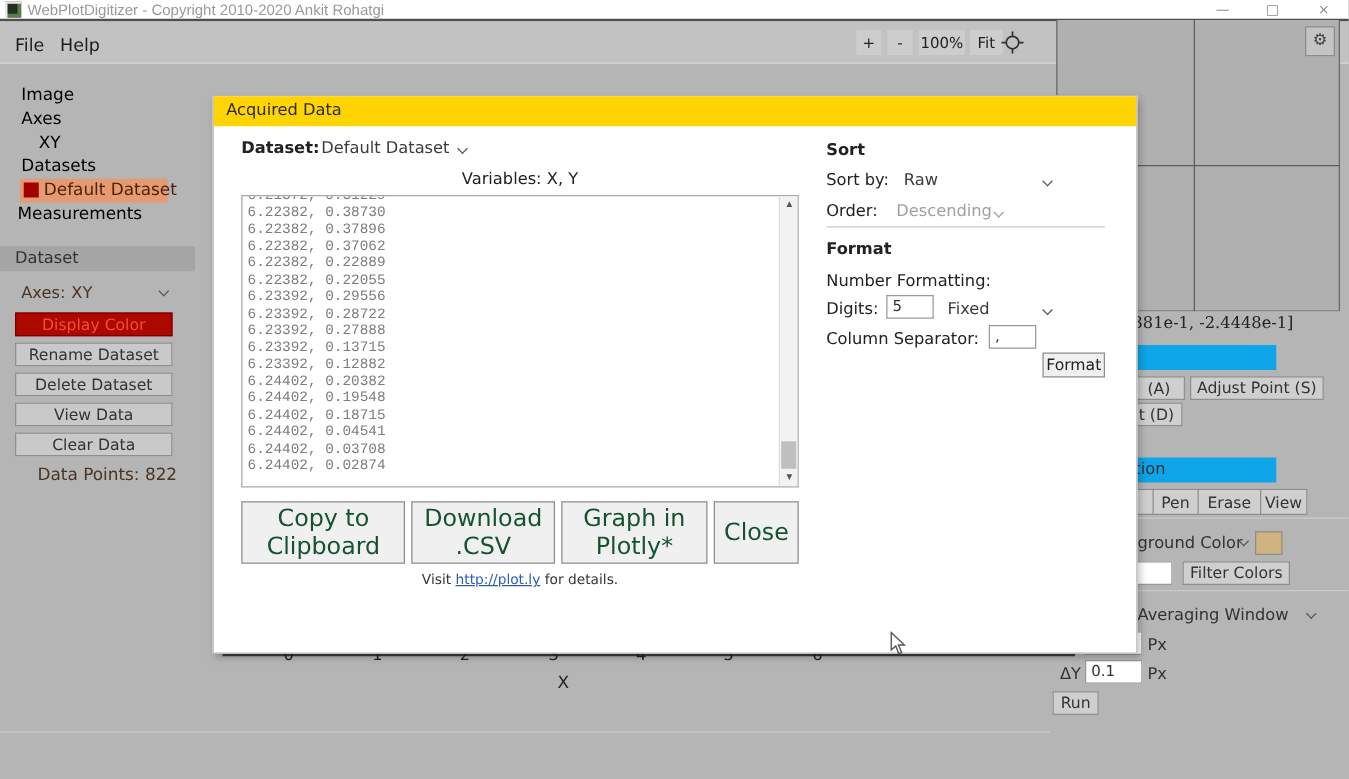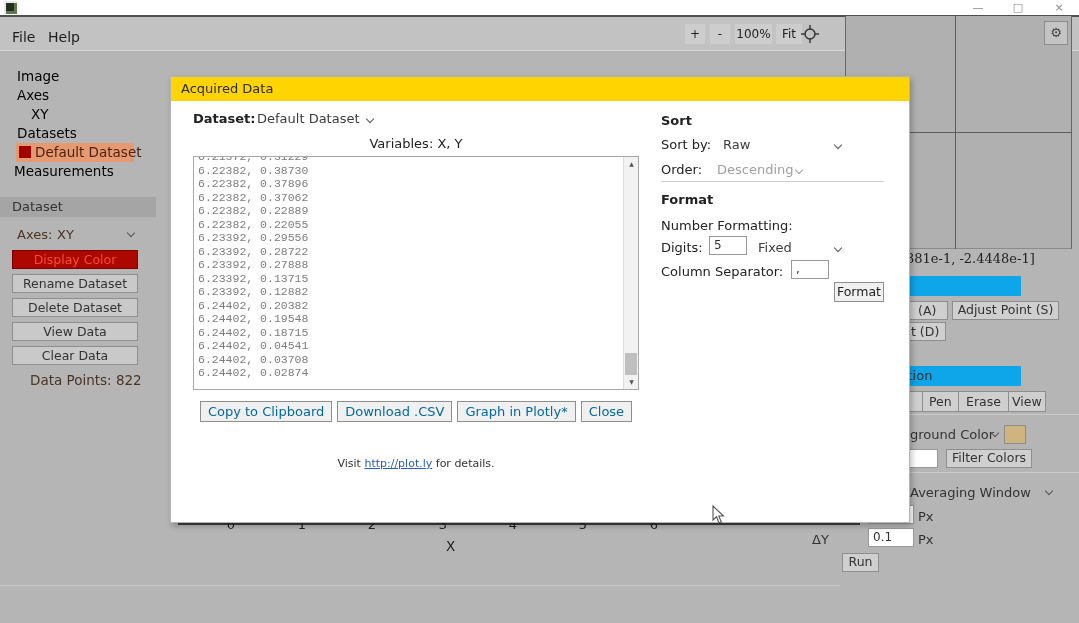--- a/index.html
+++ b/index.html
@@ -67,36 +67,37 @@
   .dlg-label { position:absolute; font-size:13px; color:#222; }
   .bold { font-weight:bold; }
   .gray-text { color:#a0a0a0; }
   .data-box { position:absolute; left:22px; top:79px; width:446px; height:234px; background:#fff; border:1px solid #a8a8a8; overflow:hidden; }
   .data-pre { position:absolute; left:4px; top:-7px; font-family:"Liberation Mono",monospace; font-size:11.5px;
     line-height:13.5px; color:#7d7d7d; white-space:pre; }
   .sbar { position:absolute; right:0; top:0; width:15px; height:232px; background:#f2f2f2; border-left:1px solid #ddd; }
   .sbar .arr { position:absolute; left:0; width:15px; height:14px; font-size:6px; color:#555; text-align:center; line-height:14px; }
   .sbar .thumb { position:absolute; left:1px; top:196px; width:12px; height:22px; background:#bfbfbf; }
   .dlg-btnrow { position:absolute; left:22px; top:324px; width:446px; display:flex; justify-content:center; gap:5px; }
-  .dlg-btn { background:#f0f0f0; border:1px solid #8e8e8e; color:#0369a1; font-size:13px; padding:2px 7px;
+  .dlg-btn { background:#f0f0f0; border:1px solid #8e8e8e; color:#14532d; font-size:19px; padding:2px 7px;
     font-family:"DejaVu Sans",sans-serif; }
   .footnote { position:absolute; left:22px; width:446px; text-align:center; font-size:11px; color:#333; }
   .link { color:#2a5db0; text-decoration:underline; }
   .divider { position:absolute; left:490px; top:104px; width:223px; height:1px; background:#ccc; }
   .fmt-btn { position:absolute; left:663px; top:205px; width:50px; height:20px; background:#f0f0f0;
     border:1px solid #8e8e8e; font-size:12.5px; color:#222; text-align:center; line-height:18px; }
 
   
   .cursor { position:absolute; left:712px; top:505px; }
 </style>
 </head>
 <body>
 
 <div class="titlebar">
   <div class="app-icon"></div>
+  <div class="app-title">WebPlotDigitizer - Copyright 2010-2020 Ankit Rohatgi</div>
   <div class="winbtn" style="left:963px;">—</div>
   <div class="winbtn" style="left:1003px;">□</div>
   <div class="winbtn" style="left:1044px;">×</div>
 </div>
 <div class="titlebar-line"></div>
 
 <div class="menubar">
   <span class="menu-item" style="left:12px;">File</span>
   <span class="menu-item" style="left:48px;">Help</span>
 </div>
@@ -181,21 +182,21 @@
 <div class="swatch"></div>
 <div class="rp-input" style="left:878px; top:449px; width:60px;"></div>
 <div class="rp-btn" style="left:946px; top:449px; width:86px;">Filter Colors</div>
 <div class="rp-divider" style="left:908px; top:472px; width:171px;"></div>
 
 <span class="rp-label" style="left:910px; top:485px;">Averaging Window</span>
 <span class="chev" style="position:absolute; left:1046px; top:488px;"></span>
 
 <div class="rp-input" style="left:868px; top:505px; width:46px;"></div>
 <span class="rp-label" style="left:918px; top:509px;">Px</span>
-<span class="rp-label" style="left:812px; top:532px;">ΔY</span>
+<span class="rp-label" style="left:848px; top:532px;">ΔY</span>
 <div class="rp-input" style="left:868px; top:528px; width:46px;">0.1</div>
 <span class="rp-label" style="left:918px; top:532px;">Px</span>
 <div class="rp-btn" style="left:842px; top:553px; width:37px;">Run</div>
 
 <div class="dialog">
   <div class="dialog-title">Acquired Data</div>
 
   <span class="dlg-label bold" style="left:22px; top:34px;">Dataset:</span>
   <span class="dlg-label" style="left:86px; top:34px; color:#3c3c3c;">Default Dataset</span>
   <span class="chev" style="position:absolute; left:196px; top:39px;"></span>

